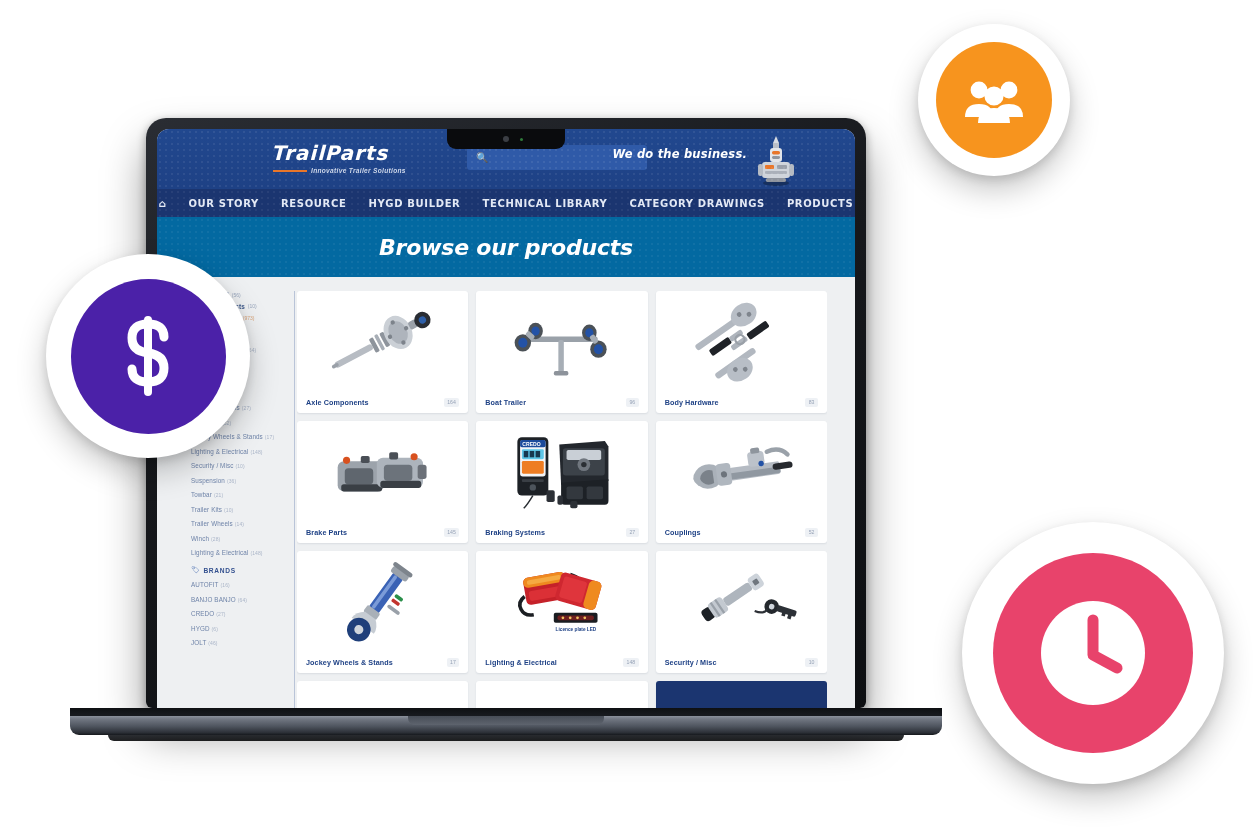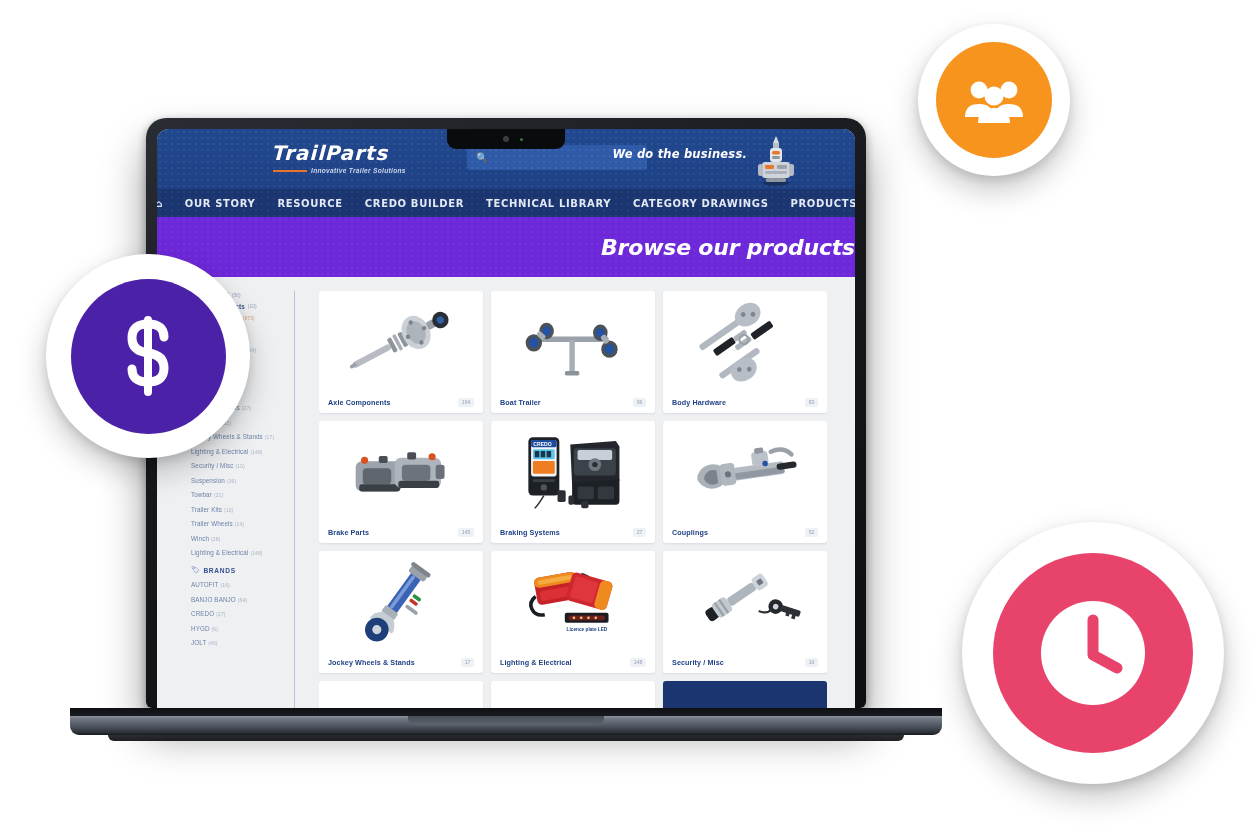--- a/index.html
+++ b/index.html
@@ -113,35 +113,35 @@
     background-size: 6px 6px; pointer-events:none;
   }
   .nav-item {
     color:#e3e9f5; font-size:10px; letter-spacing:.65px; font-weight:bold;
     position:relative; z-index:2; white-space:nowrap;
     font-family:"DejaVu Sans", sans-serif;
   }
   .nav-home { font-size:10px; }
 
   .hero {
-    position:relative; height:60px; background:#6d28d9;
-    display:flex; align-items:center; justify-content:flex-end;
+    position:relative; height:60px; background:#0369a1;
+    display:flex; align-items:center; justify-content:center;
   }
   .hero::after {
     content:""; position:absolute; inset:0;
     background-image: radial-gradient(rgba(255,255,255,.055) 1px, transparent 1px);
     background-size: 6px 6px; pointer-events:none;
   }
   .hero h1 {
     color:#fff; font-size:22px; font-weight:bold; font-style:italic;
     letter-spacing:-.2px; position:relative; z-index:2;
     font-family:"DejaVu Sans", sans-serif;
   }
 
-  .content { display:flex; padding:14px 28px 0 34px; gap:24px; height:432px; }
+  .content { display:flex; padding:14px 28px 0 34px; gap:2px; height:432px; }
 
   
   .sidebar { width:104px; flex:0 0 104px; border-right:1px solid #b9c4d8; padding-right:8px; }
   .s-quick { margin-bottom:9px; }
   .s-qrow { display:flex; align-items:center; gap:3px; margin-bottom:4.5px; }
   .s-qicon { font-size:6px; width:7px; text-align:center; color:#2d4f94; }
   .s-qlabel { font-size:6.4px; color:#3f5a8c; font-weight:bold; letter-spacing:.1px; }
   .s-qcount { font-size:5px; color:#9aa7bd; }
   .s-qrow.active .s-qicon, .s-qrow.active .s-qlabel { color:#e8762a; }
   .s-qrow.active .s-qcount { color:#d9a57c; }
@@ -230,21 +230,21 @@
                 <rect x="36" y="30" width="5" height="12" rx="2.2" fill="#b4bac3"></rect>
                 <rect x="13" y="44" width="20" height="4" rx="1.6" fill="#8d939d"></rect>
               </svg>
             </div>
           </div>
 
           <div class="navbar">
             <span class="nav-item nav-home">⌂</span>
             <span class="nav-item">OUR STORY</span>
             <span class="nav-item">RESOURCE</span>
-            <span class="nav-item">CREDO BUILDER</span>
+            <span class="nav-item">HYGD BUILDER</span>
             <span class="nav-item">TECHNICAL LIBRARY</span>
             <span class="nav-item">CATEGORY DRAWINGS</span>
             <span class="nav-item">PRODUCTS</span>
           </div>
 
           <div class="hero">
             <h1>Browse our products</h1>
           </div>
 
           <div class="content">

